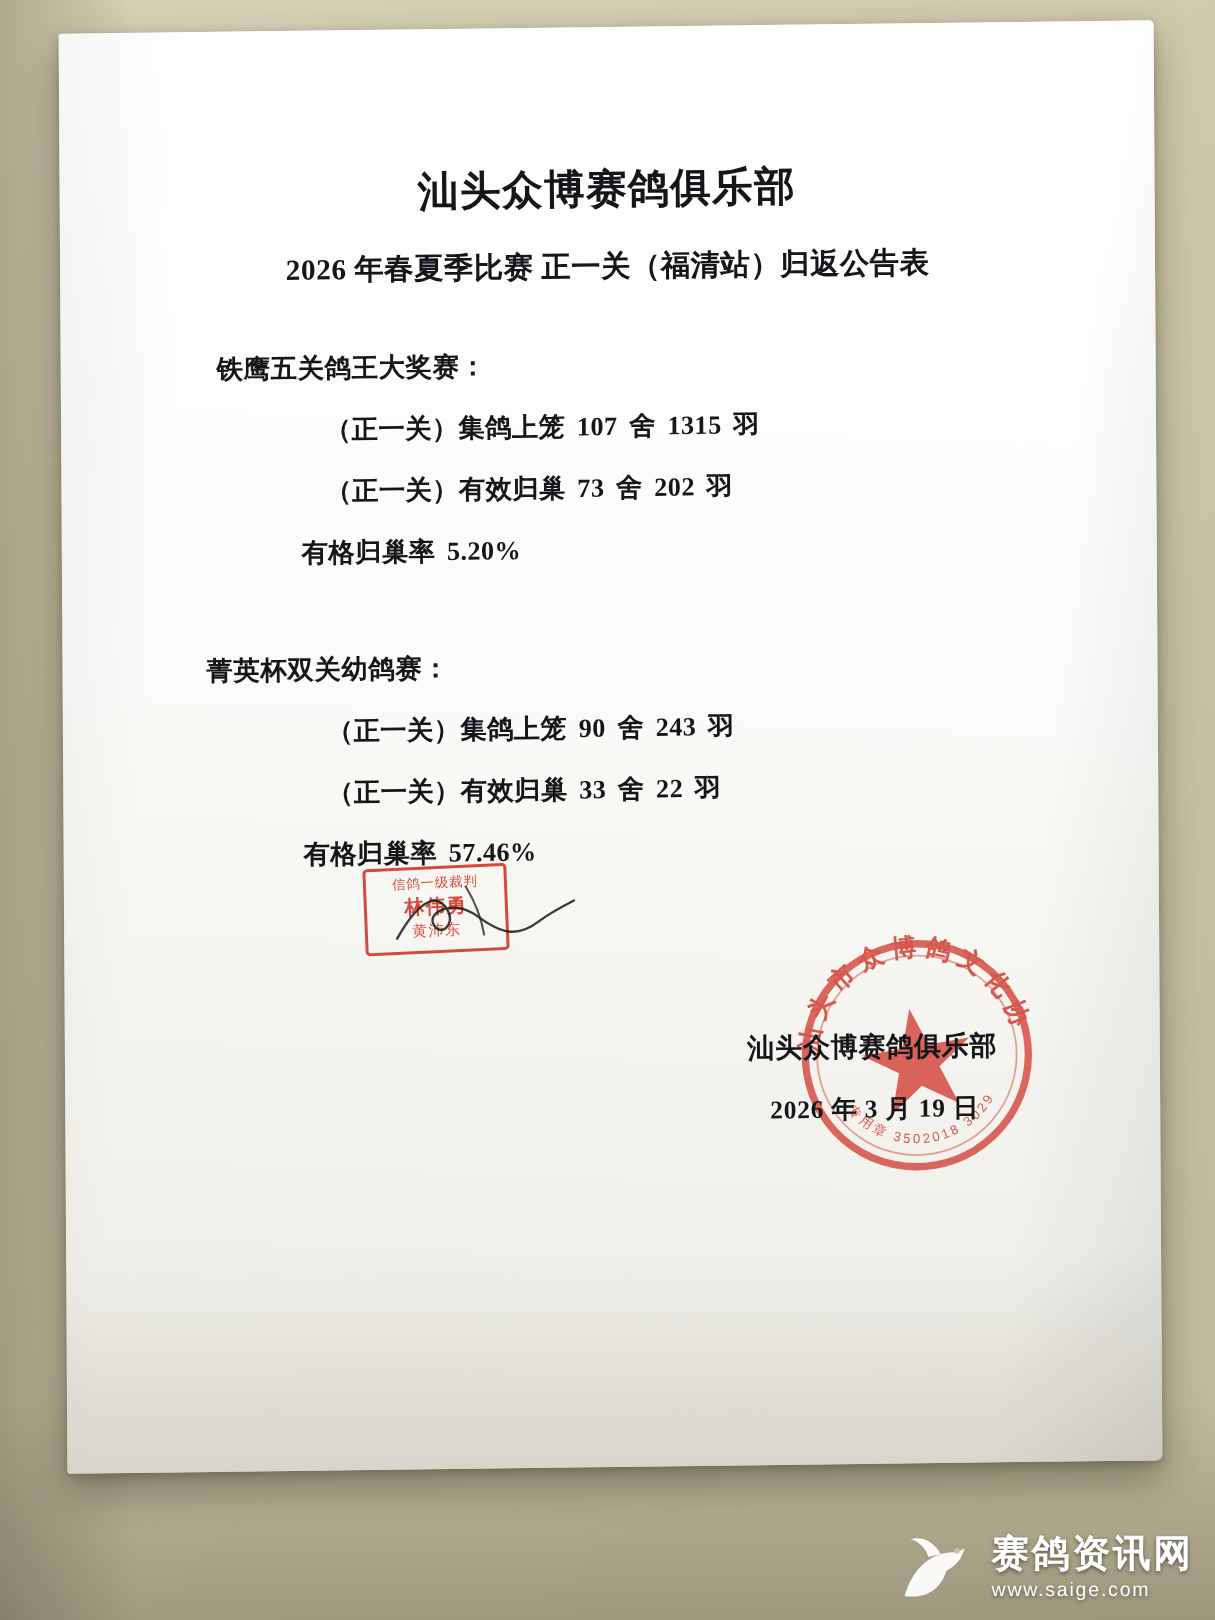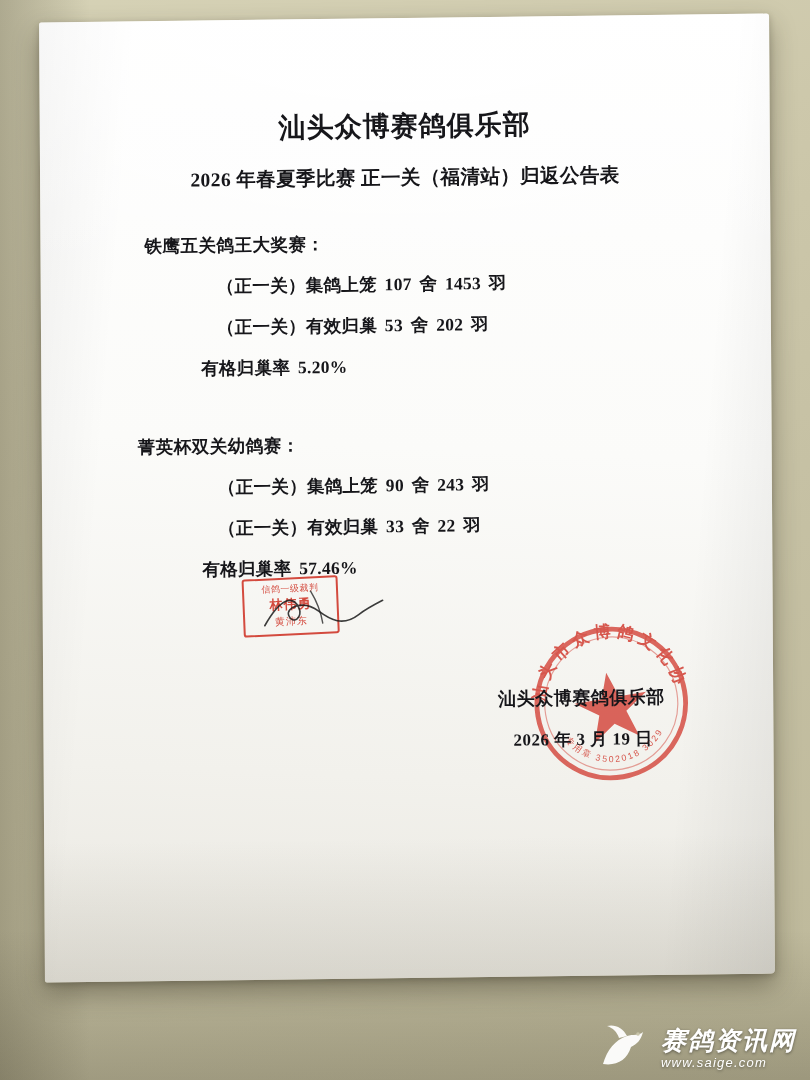--- a/index.html
+++ b/index.html
@@ -177,26 +177,25 @@
     letter-spacing: 0.5px;
     white-space: nowrap;
   }
 
   
   #watermark {
     position: absolute;
     right: 14px;
     bottom: 10px;
     display: flex;
-    align-items: flex-end;
+    align-items: center;
     gap: 10px;
     color: #ffffff;
     text-shadow: 0 1px 3px rgba(0,0,0,0.45);
     font-family: "Liberation Sans", sans-serif;
-    font-style: italic;
   }
   #watermark .wm-text .wm-main {
     font-size: 25px;
     font-weight: bold;
     letter-spacing: 2px;
     line-height: 1.05;
   }
   #watermark .wm-text .wm-sub {
     font-size: 13px;
     letter-spacing: 1.2px;
@@ -217,27 +216,27 @@
       <div class="doc-title">汕头众博赛鸽俱乐部</div>
       <div class="doc-subtitle">2026 年春夏季比赛  正一关（福清站）归返公告表</div>
 
       <div class="section s1">
         <div class="section-heading">铁鹰五关鸽王大奖赛：</div>
 
         <div class="line">
           <span>（正一关）集鸽上笼</span>
           <span class="num">107</span>
           <span>舍</span>
-          <span class="num">1453</span>
+          <span class="num">1315</span>
           <span>羽</span>
         </div>
 
         <div class="line">
           <span>（正一关）有效归巢</span>
-          <span class="num">53</span>
+          <span class="num">73</span>
           <span>舍</span>
           <span class="num">202</span>
           <span>羽</span>
         </div>
 
         <div class="line rate">
           <span>有格归巢率</span>
           <span class="num">5.20%</span>
         </div>
       </div>

